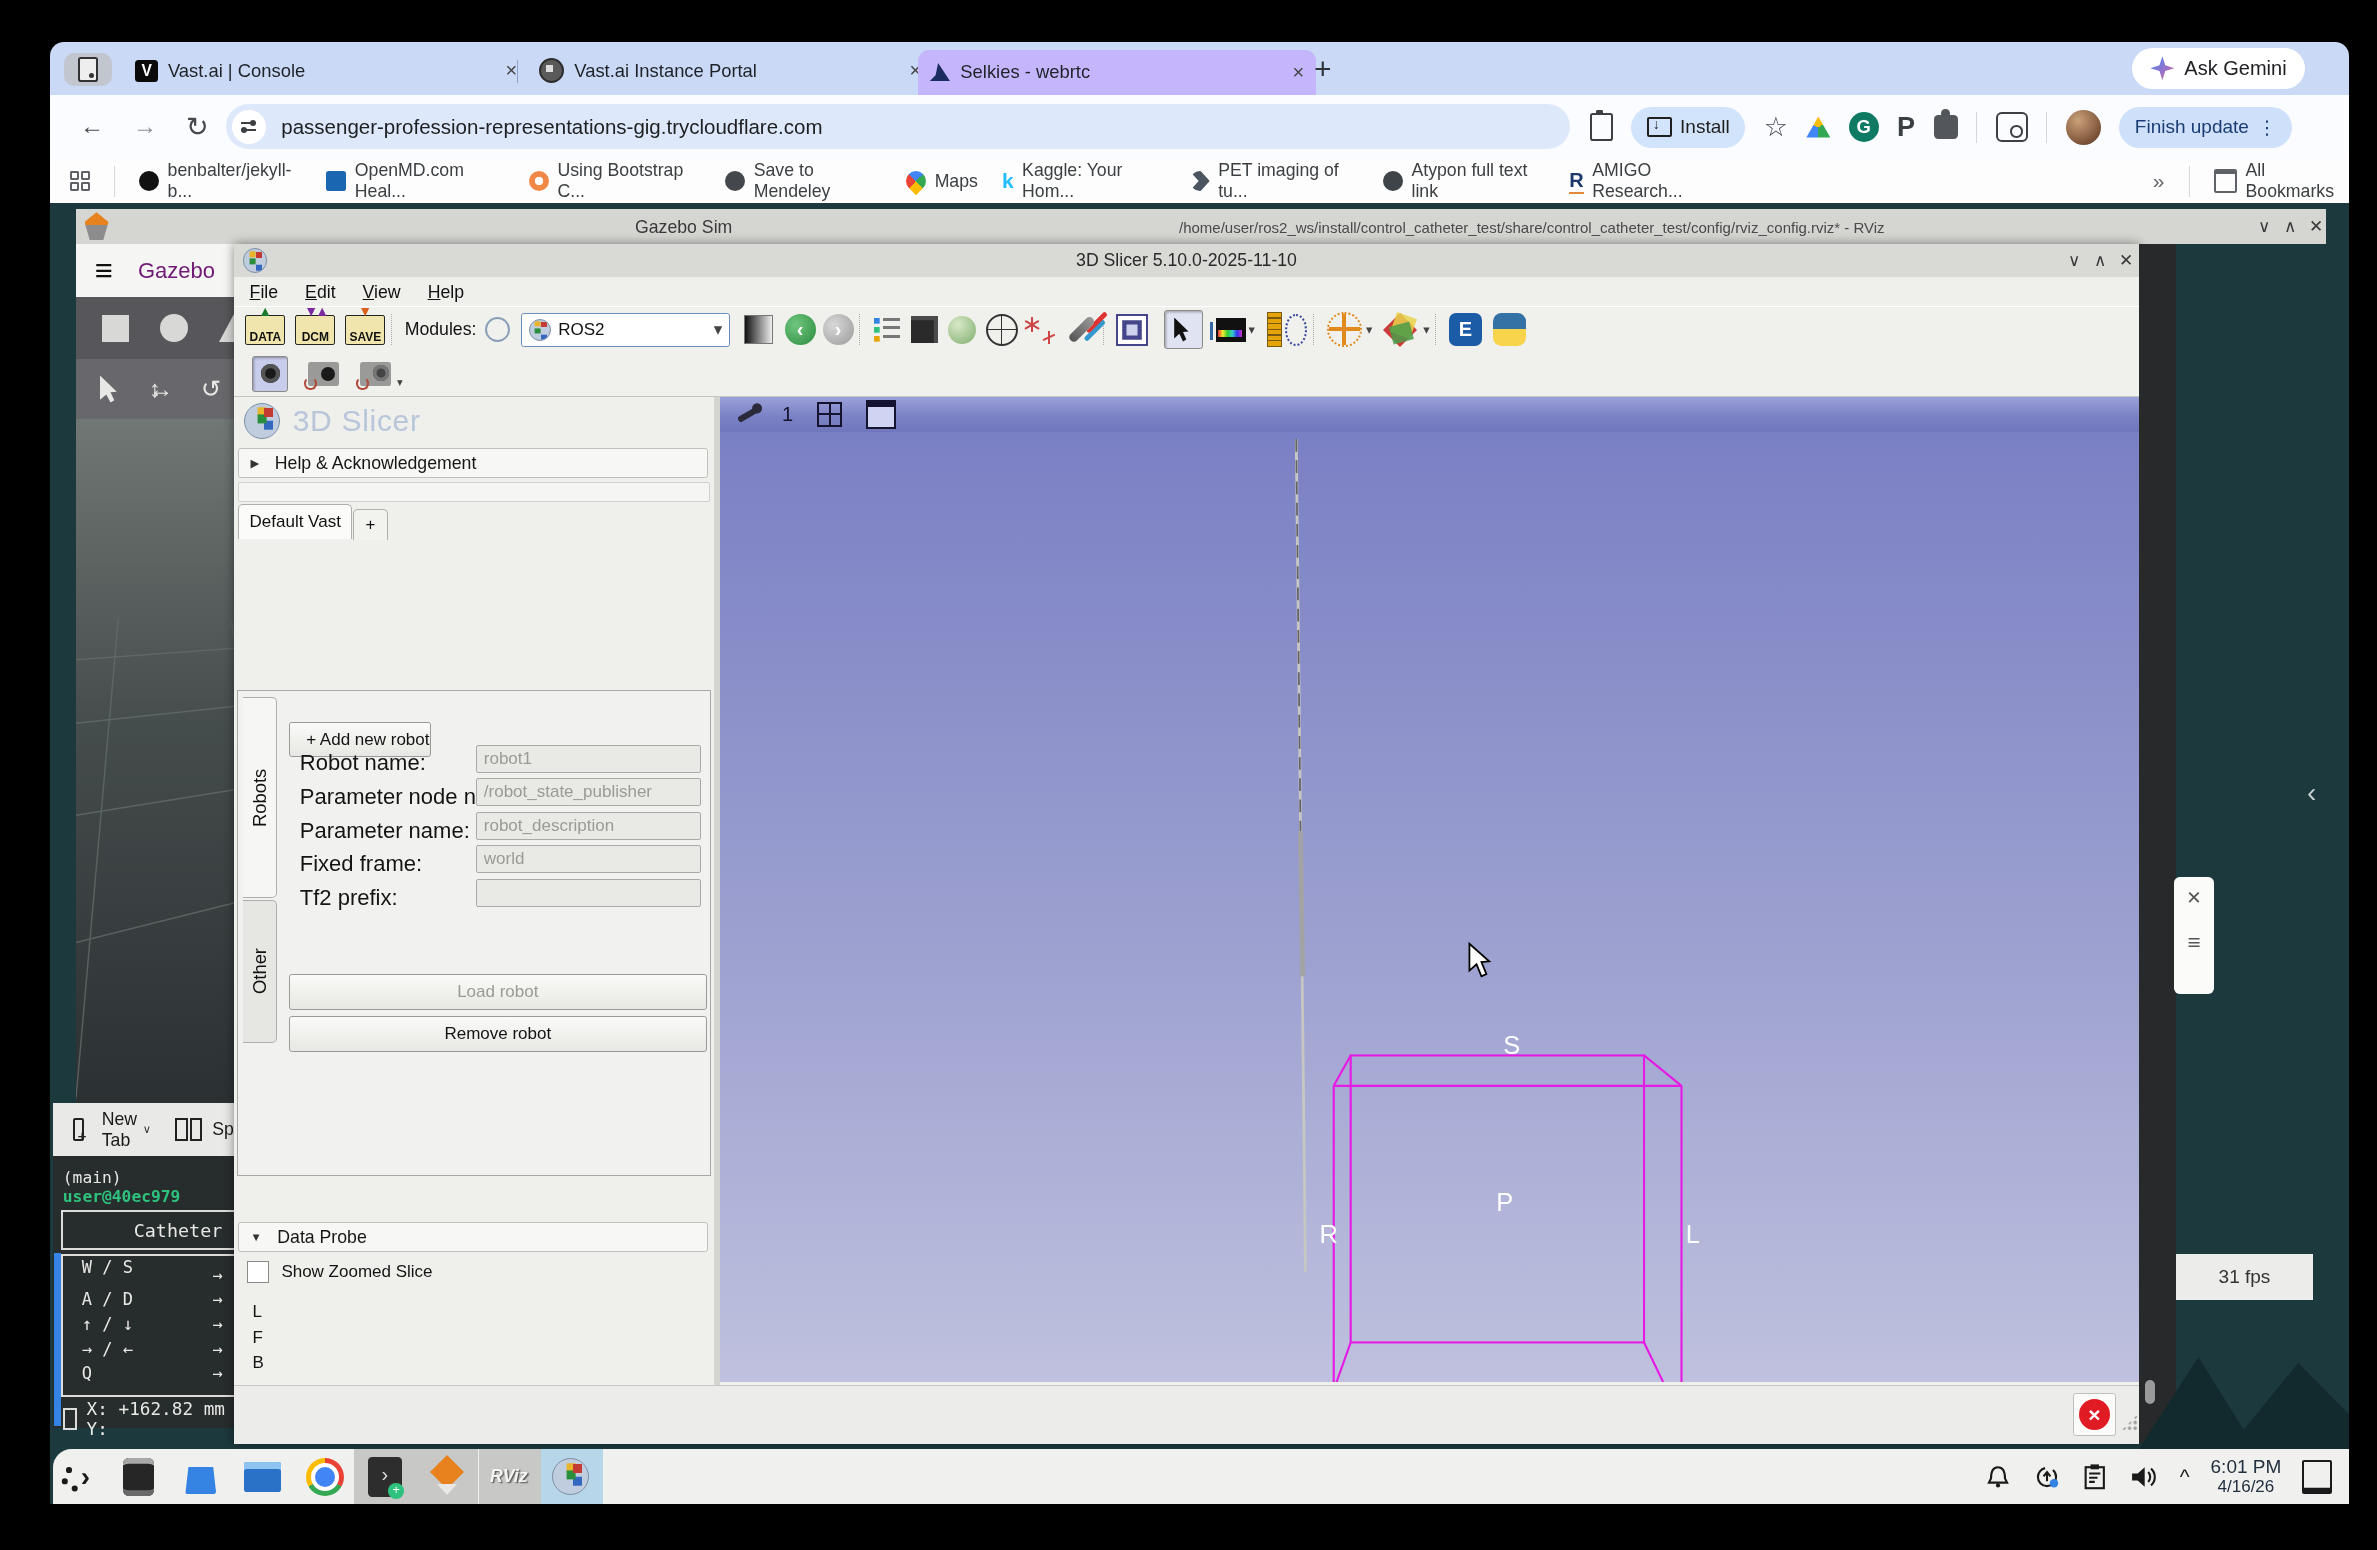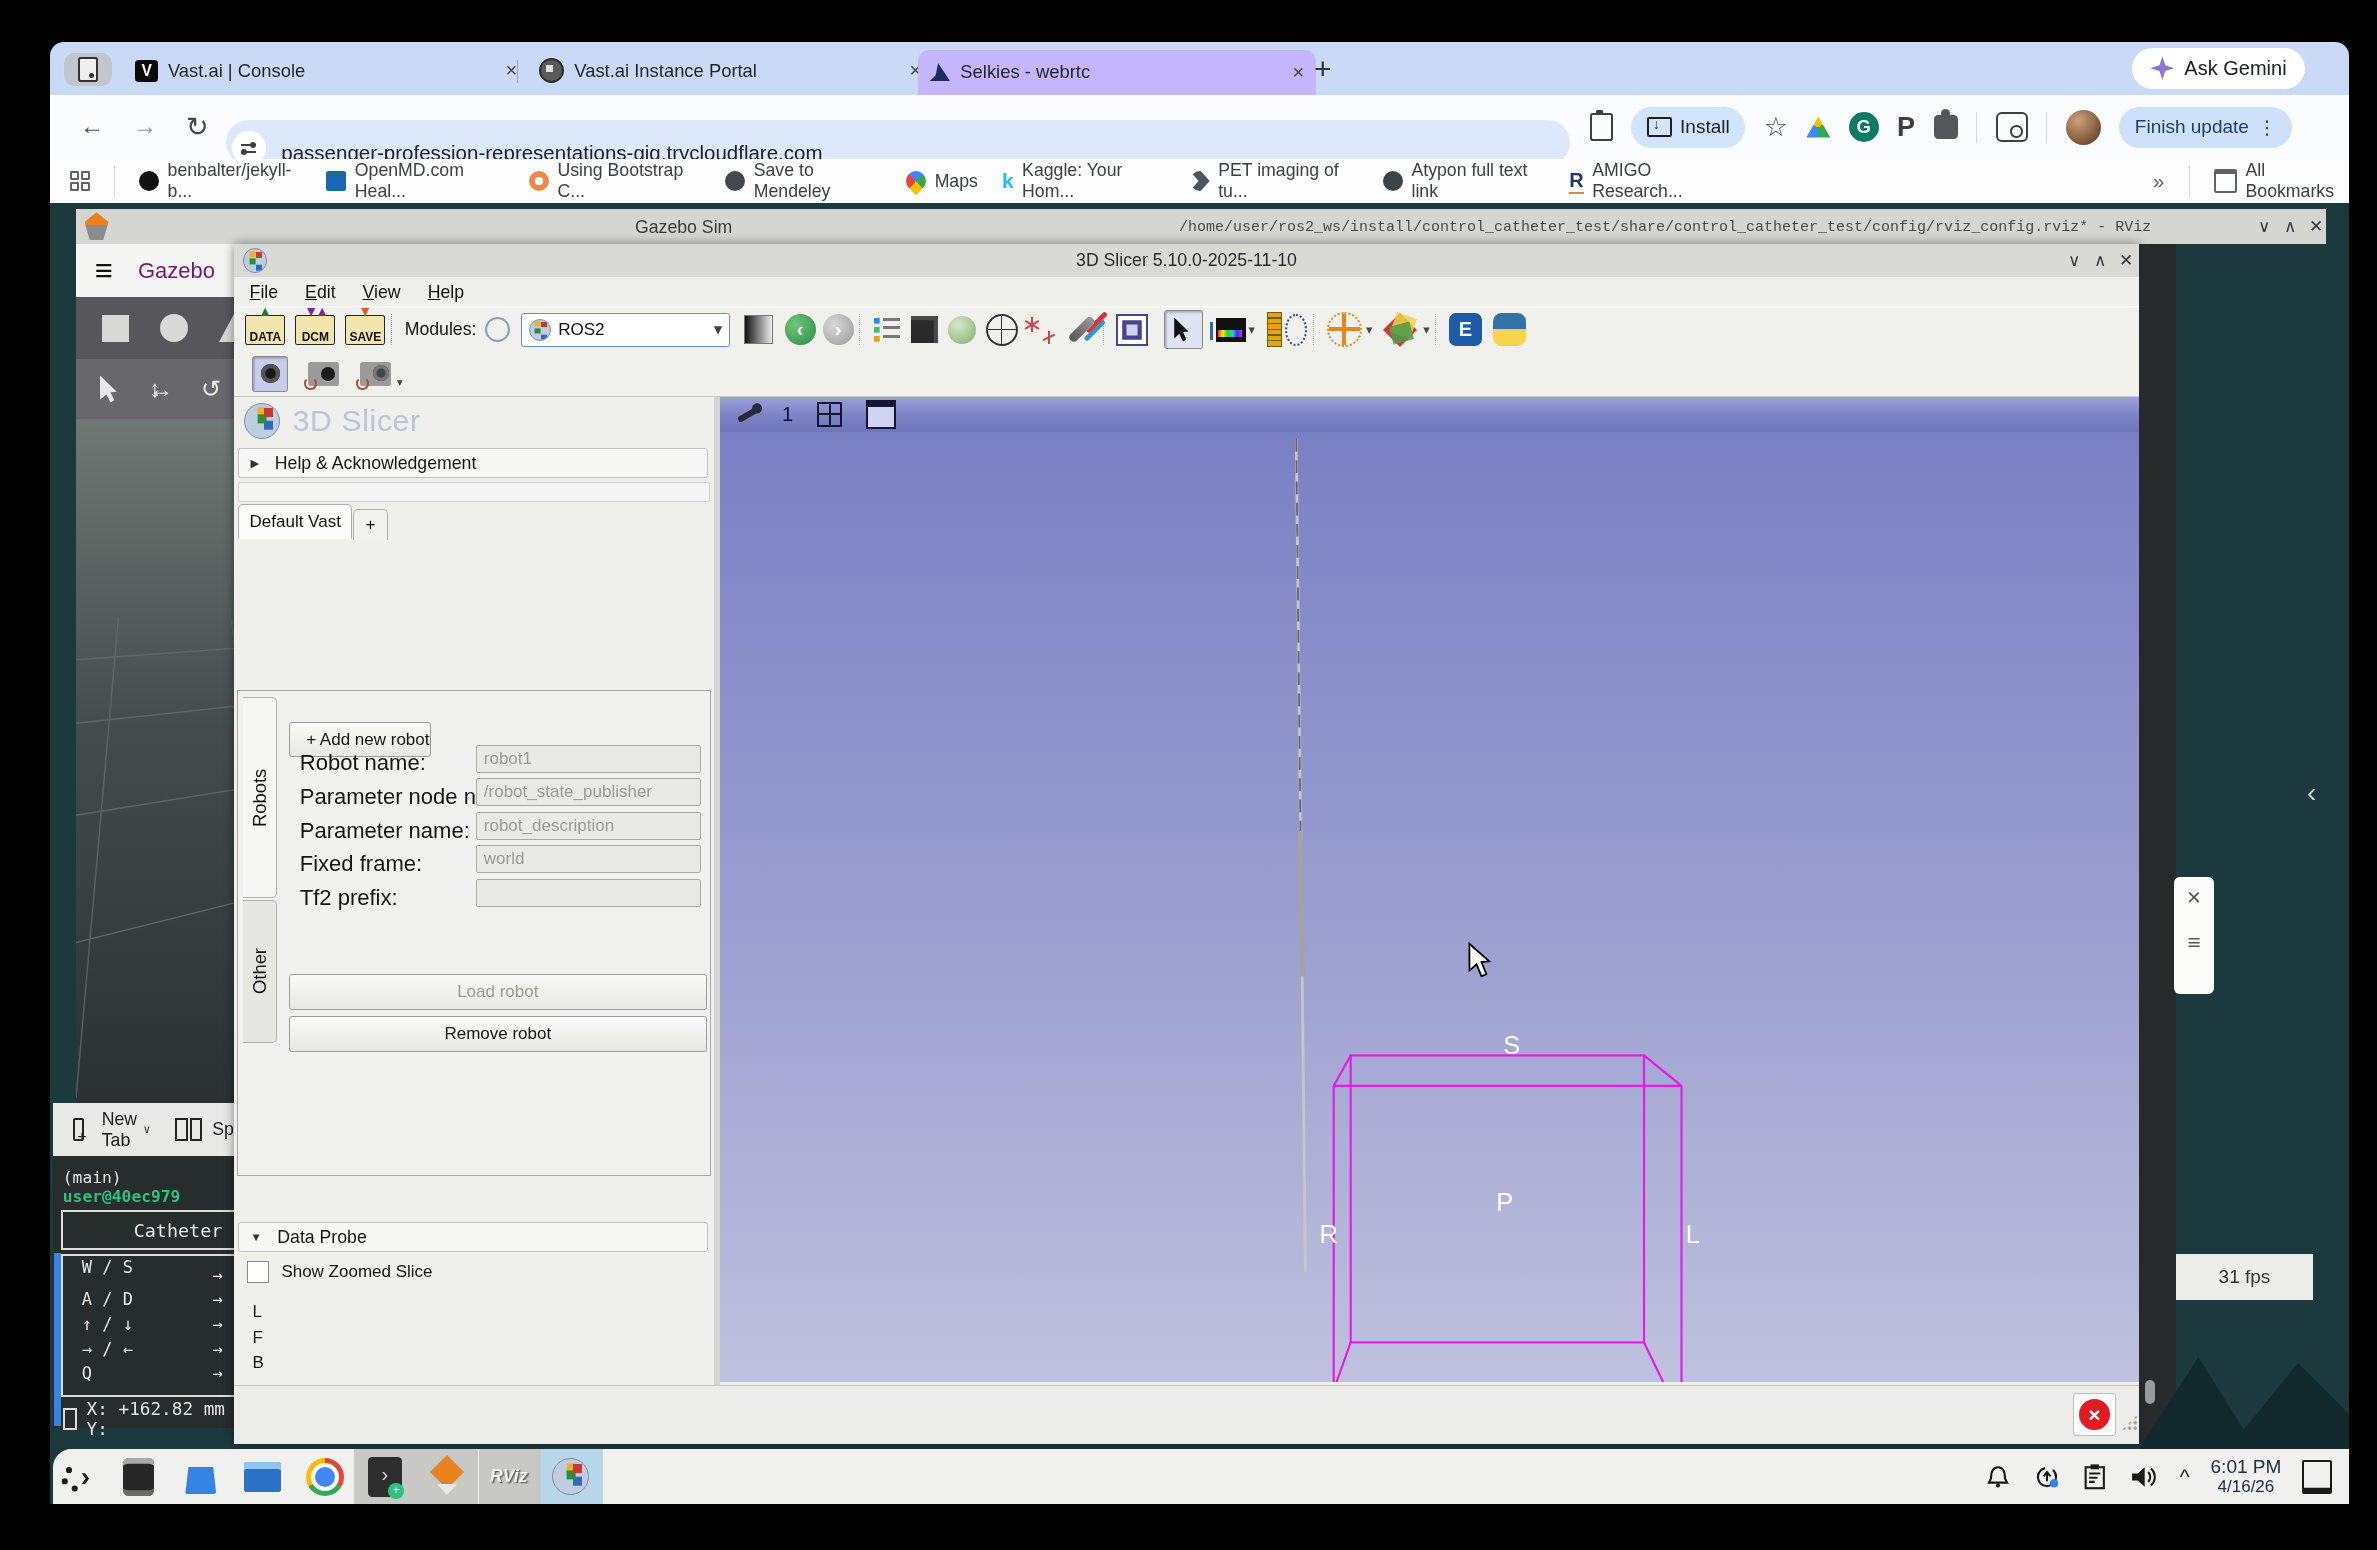--- a/index.html
+++ b/index.html
@@ -17,21 +17,21 @@
   .tab .close{margin-left:auto;font-size:20px;color:#444;}
   .fav1{width:22.6px;height:22.6px;background:#0a0a0a;border-radius:3.5px;color:#fff;font-weight:bold;font-size:15.6px;display:flex;align-items:center;justify-content:center;}
   .fav2{width:21px;height:21px;border-radius:50%;background:#5a5a5a;border:2.1px solid #2d2d2d;position:relative;}
   .fav2 i{position:absolute;left:5px;top:5px;width:7px;height:7px;background:#ddd;}
   .fav3{width:21px;height:18.4px;background:#1d2c60;clip-path:polygon(0 100%,100% 100%,78% 62%,42% 0,30% 66%);}
   .tabdiv{position:absolute;top:18.4px;width:1.4px;height:22.6px;background:#8fa3c8;}
   .gemini{position:absolute;right:44px;top:5.7px;height:41px;padding:0 18.4px;background:#fff;border-radius:21px;display:flex;gap:10px;align-items:center;font-size:20px;color:#202124;}
   .spark{width:24px;height:24px;background:linear-gradient(135deg,#4285f4,#9b72cb 60%,#d96570);clip-path:polygon(50% 0,62% 38%,100% 50%,62% 62%,50% 100%,38% 62%,0 50%,38% 38%);}
   #chromebar{left:50px;top:95px;width:2299px;height:64px;background:#fbfcff;}
   .navic{font-size:24px;color:#45494d;}
-  .urlpill{position:absolute;left:176px;top:9.2px;width:1344px;height:45px;background:#dde9fb;border-radius:22.6px;display:flex;align-items:flex-end;margin-top:16px;}
+  .urlpill{position:absolute;left:176px;top:9.2px;width:1344px;height:45px;background:#dde9fb;border-radius:22.6px;display:flex;align-items:center;}
   .tunew{width:34px;height:34px;border-radius:50%;background:#fff;margin-left:5.7px;display:flex;align-items:center;justify-content:center;flex-direction:column;gap:5px;}
   .tunew i{display:block;width:15.6px;height:2.1px;background:#3c4043;position:relative;}
   .tunew i::after{content:"";position:absolute;top:-2.1px;width:6.4px;height:6.4px;border-radius:50%;background:#3c4043;}
   .tunew i.a::after{right:0;} .tunew i.b::after{left:0;}
   .urltext{font-size:20.5px;color:#202124;margin-left:15.6px;}
   .rpill{height:41px;border-radius:20.5px;background:#d2e3fc;display:flex;align-items:center;gap:8.5px;padding:0 15.6px;font-size:19px;color:#1f1f1f;}
   .fpill{background:#cfe0fb;color:#1b3d73;font-weight:500;}
   .clip{width:18.4px;height:24px;border:2.1px solid #3c4043;border-radius:2.8px;position:relative;}
   .clip::before{content:"";position:absolute;left:3.5px;top:-5px;width:7px;height:5px;background:#3c4043;border-radius:1.4px;}
   .monitor{width:21px;height:15.6px;border:2.1px solid #1f1f1f;border-radius:2.1px;position:relative;}
@@ -233,21 +233,21 @@
       <i style="width:21px;height:17px;border:2.1px solid #5f6368;border-radius:2.1px;border-top-width:5.7px;"></i>
       <span>All Bookmarks</span>
     </span>
 </div>
 
 <div class="abs" id="desktop">
 
   <div class="abs flex" id="titlestrip">
     <span style="margin-left:8.5px;width:24px;height:28px;background:linear-gradient(#e8821e 45%,#8c8c8c 45%);clip-path:polygon(50% 0,100% 35%,78% 100%,22% 100%,0 35%);"></span>
     <span class="abs" style="left:559px;top:8.5px;font-size:17.7px;">Gazebo Sim</span>
-    <span class="abs" style="left:1103px;top:10px;font-size:15px;color:#4a4a4a;font-family:Liberation Mono, monospace;">/home/user/ros2_ws/install/control_catheter_test/share/control_catheter_test/config/rviz_config.rviz* - RViz</span>
+    <span class="abs" style="left:1103px;top:10px;font-size:15px;color:#4a4a4a;">/home/user/ros2_ws/install/control_catheter_test/share/control_catheter_test/config/rviz_config.rviz* - RViz</span>
     <span class="abs wctl" style="left:2182px;top:7px;">∨</span>
     <span class="abs wctl" style="left:2208px;top:7px;">∧</span>
     <span class="abs wctl" style="left:2233px;top:7px;">✕</span>
   </div>
 
   <div class="abs" id="gazwin">
     <div class="abs flex" id="gaztitle">
       <span class="hamb" style="margin-left:18.4px;">≡</span>
       <span style="margin-left:25.5px;font-size:22px;color:#701a75;">Gazebo</span>
     </div>

